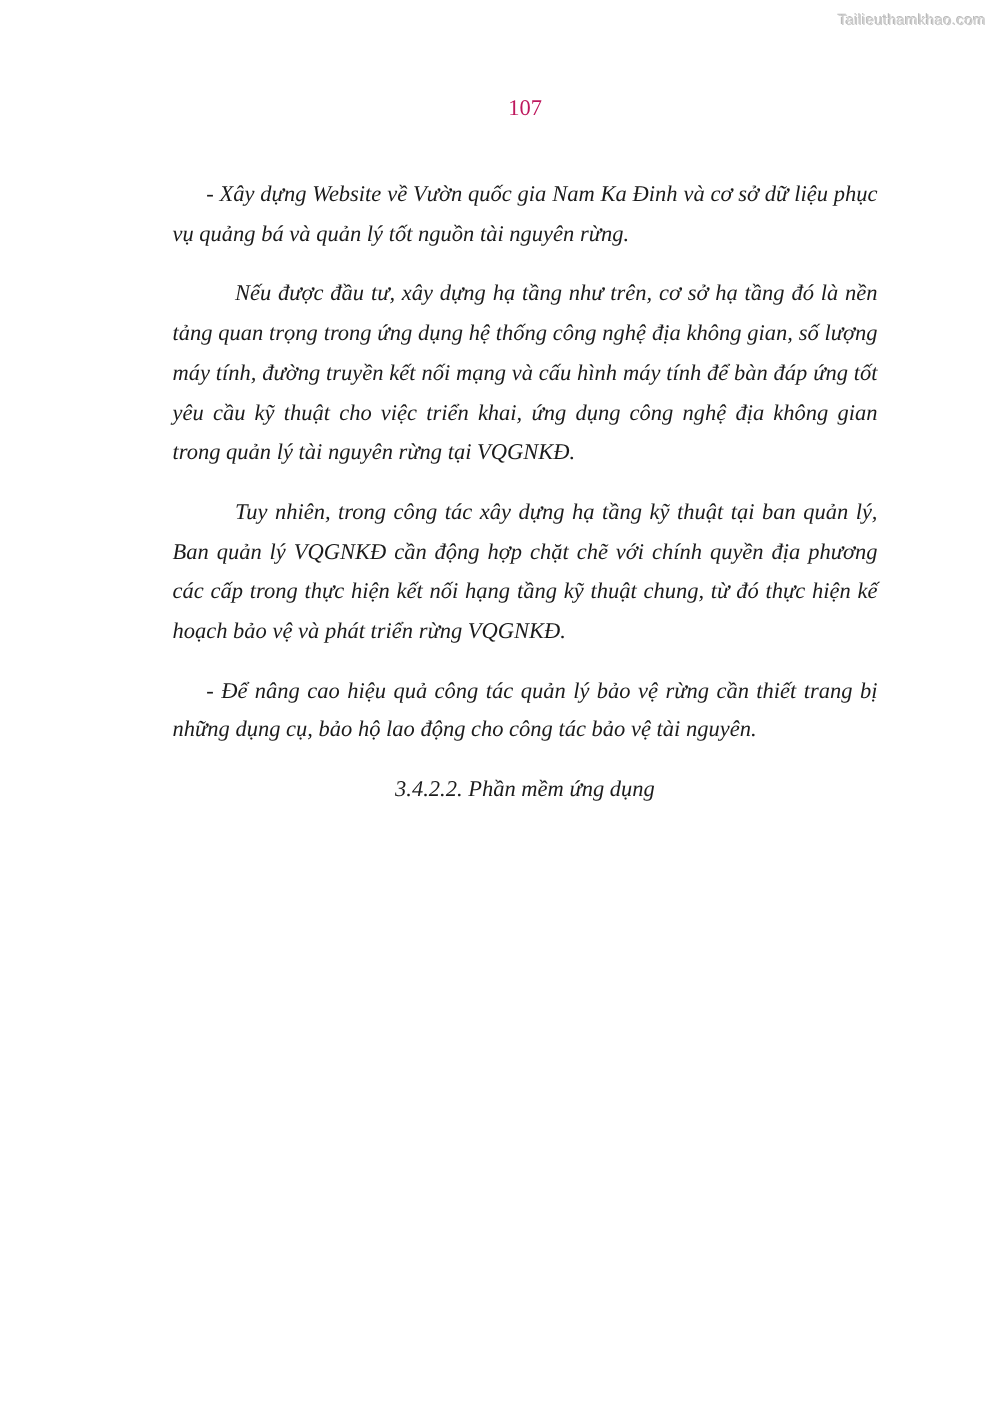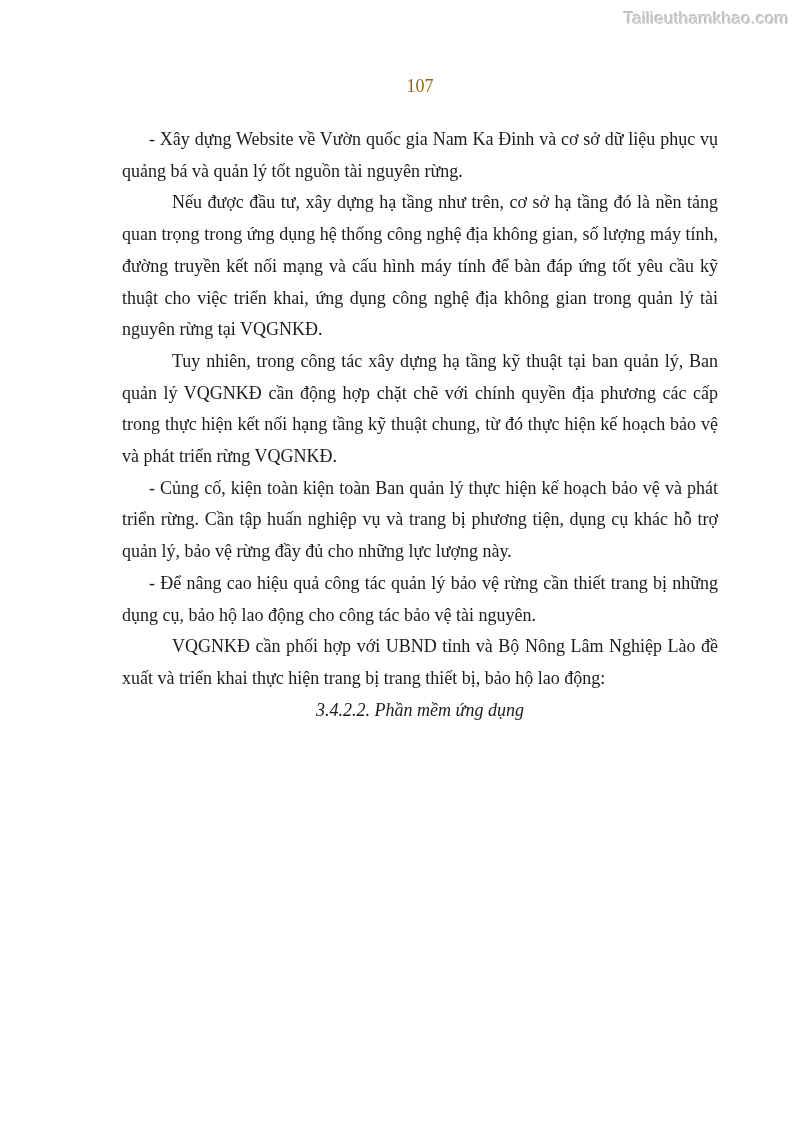--- a/index.html
+++ b/index.html
@@ -14,47 +14,48 @@
     background: #ffffff;
     overflow: hidden;
     font-family: "Liberation Serif", "DejaVu Serif", serif;
     color: #1b1b1b;
   }
   .watermark {
     position: absolute;
     top: 9px;
     right: 5px;
     font-family: "Liberation Sans", "DejaVu Sans", sans-serif;
-    font-size: 17px;
+    font-size: 12px;
     letter-spacing: 0.3px;
     color: #c9c9c9;
     text-shadow: 1px 1px 0 #ffffff, -1px -1px 0 #b9b9b9;
     user-select: none;
   }
   .page-number {
     position: absolute;
     top: 76px;
     left: 122px;
     width: 596px;
     text-align: center;
     font-size: 18px;
-    color: #a16207;
+    color: #be185d;
   }
   .content {
     position: absolute;
     top: 124px;
     left: 122px;
     width: 596px;
     font-size: 18px;
     line-height: 31.7px;
     text-align: justify;
   }
   .content p {
-    margin: 0;
+    margin: 16px;
     padding: 0;
+    font-style: italic;
   }
   .para   { text-indent: 50px; }
   .dash   { text-indent: 27px; }
   .heading {
     font-style: italic;
     text-indent: 0;
     text-align: center;
   }
 </style>
 </head>
@@ -63,19 +64,17 @@
 <div class="page">
 
   <div class="watermark">Tailieuthamkhao.com</div>
 
   <div class="page-number">107</div>
 
   <div class="content">
     <p class="dash">- Xây dựng Website về Vườn quốc gia Nam Ka Đinh và cơ sở dữ liệu phục vụ quảng bá và quản lý tốt nguồn tài nguyên rừng.</p>
     <p class="para">Nếu được đầu tư, xây dựng hạ tầng như trên, cơ sở hạ tầng đó là nền tảng quan trọng trong ứng dụng hệ thống công nghệ địa không gian, số lượng máy tính, đường truyền kết nối mạng và cấu hình máy tính để bàn đáp ứng tốt yêu cầu kỹ thuật cho việc triển khai, ứng dụng công nghệ địa không gian trong quản lý tài nguyên rừng tại VQGNKĐ.</p>
     <p class="para">Tuy nhiên, trong công tác xây dựng hạ tầng kỹ thuật tại ban quản lý, Ban quản lý VQGNKĐ cần động hợp chặt chẽ với chính quyền địa phương các cấp trong thực hiện kết nối hạng tầng kỹ thuật chung, từ đó thực hiện kế hoạch bảo vệ và phát triển rừng VQGNKĐ.</p>
-    <p class="dash">- Củng cố, kiện toàn kiện toàn Ban quản lý thực hiện kế hoạch bảo vệ và phát triển rừng. Cần tập huấn nghiệp vụ và trang bị phương tiện, dụng cụ khác hỗ trợ quản lý, bảo vệ rừng đầy đủ cho những lực lượng này.</p>
     <p class="dash">- Để nâng cao hiệu quả công tác quản lý bảo vệ rừng cần thiết trang bị những dụng cụ, bảo hộ lao động cho công tác bảo vệ tài nguyên.</p>
-    <p class="para">VQGNKĐ cần phối hợp với UBND tỉnh và Bộ Nông Lâm Nghiệp Lào đề xuất và triển khai thực hiện trang bị trang thiết bị, bảo hộ lao động:</p>
     <p class="para heading">3.4.2.2. Phần mềm ứng dụng</p>
   </div>
 
 </div>
 
 </body></html>

